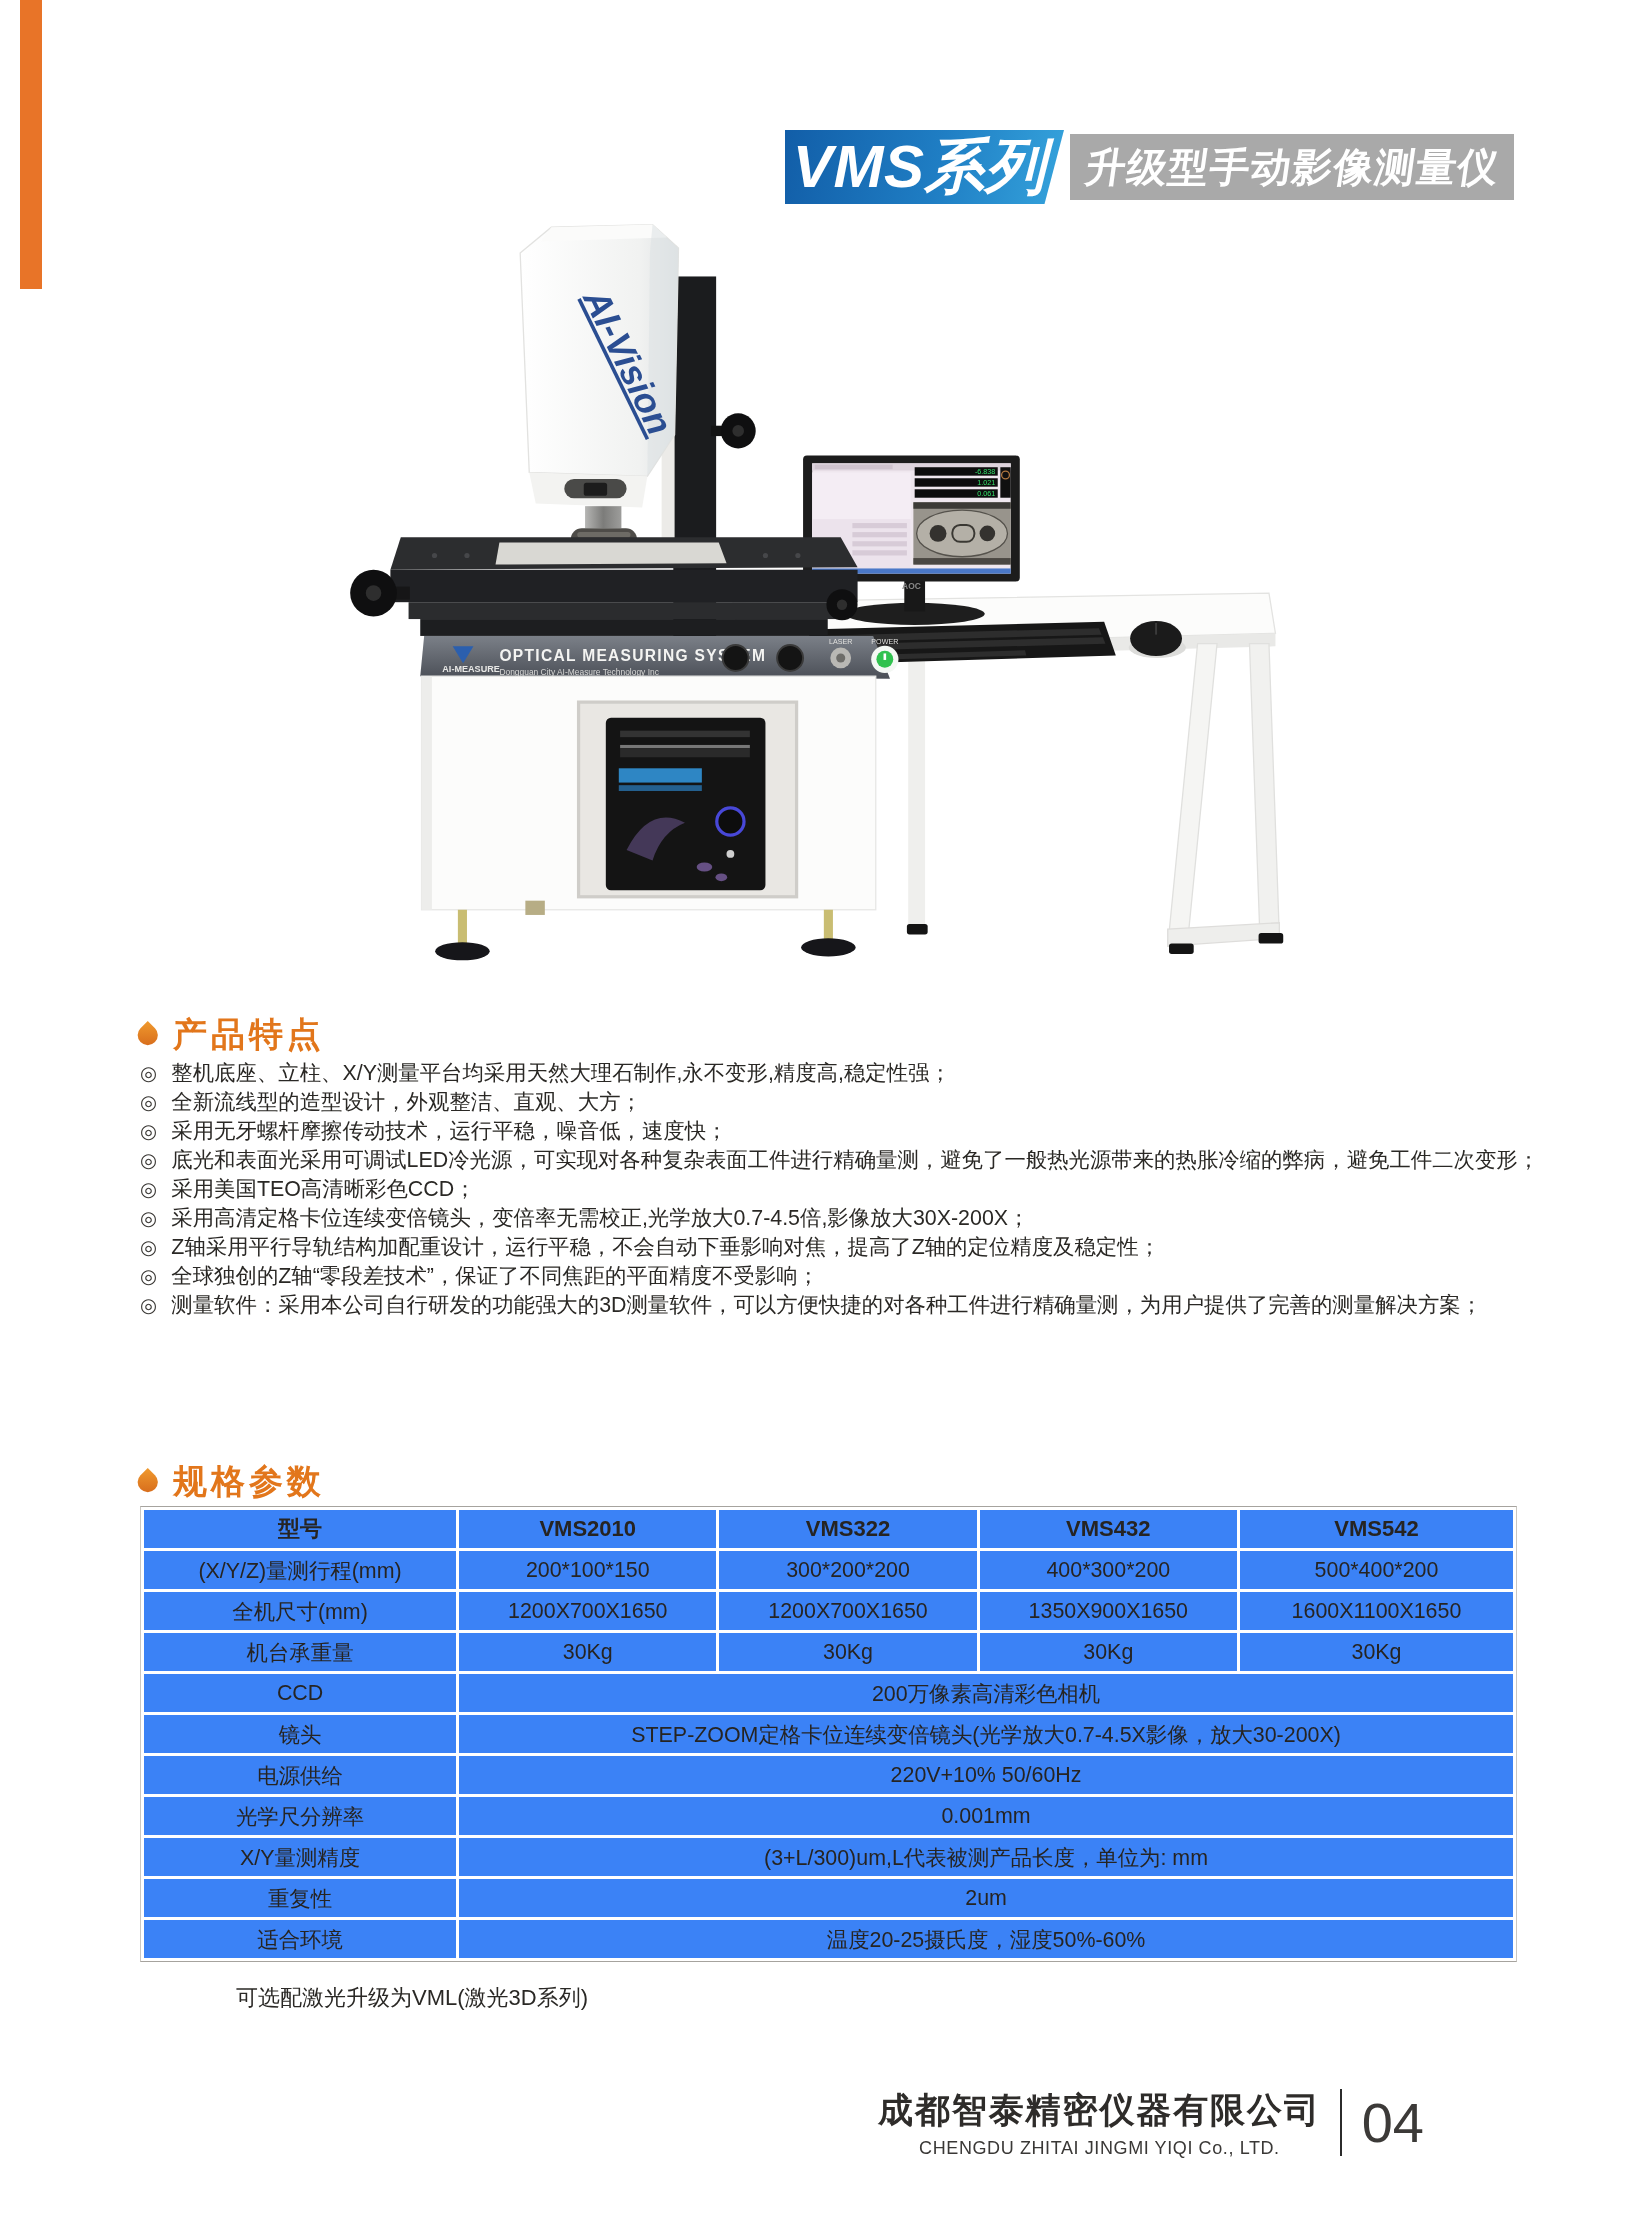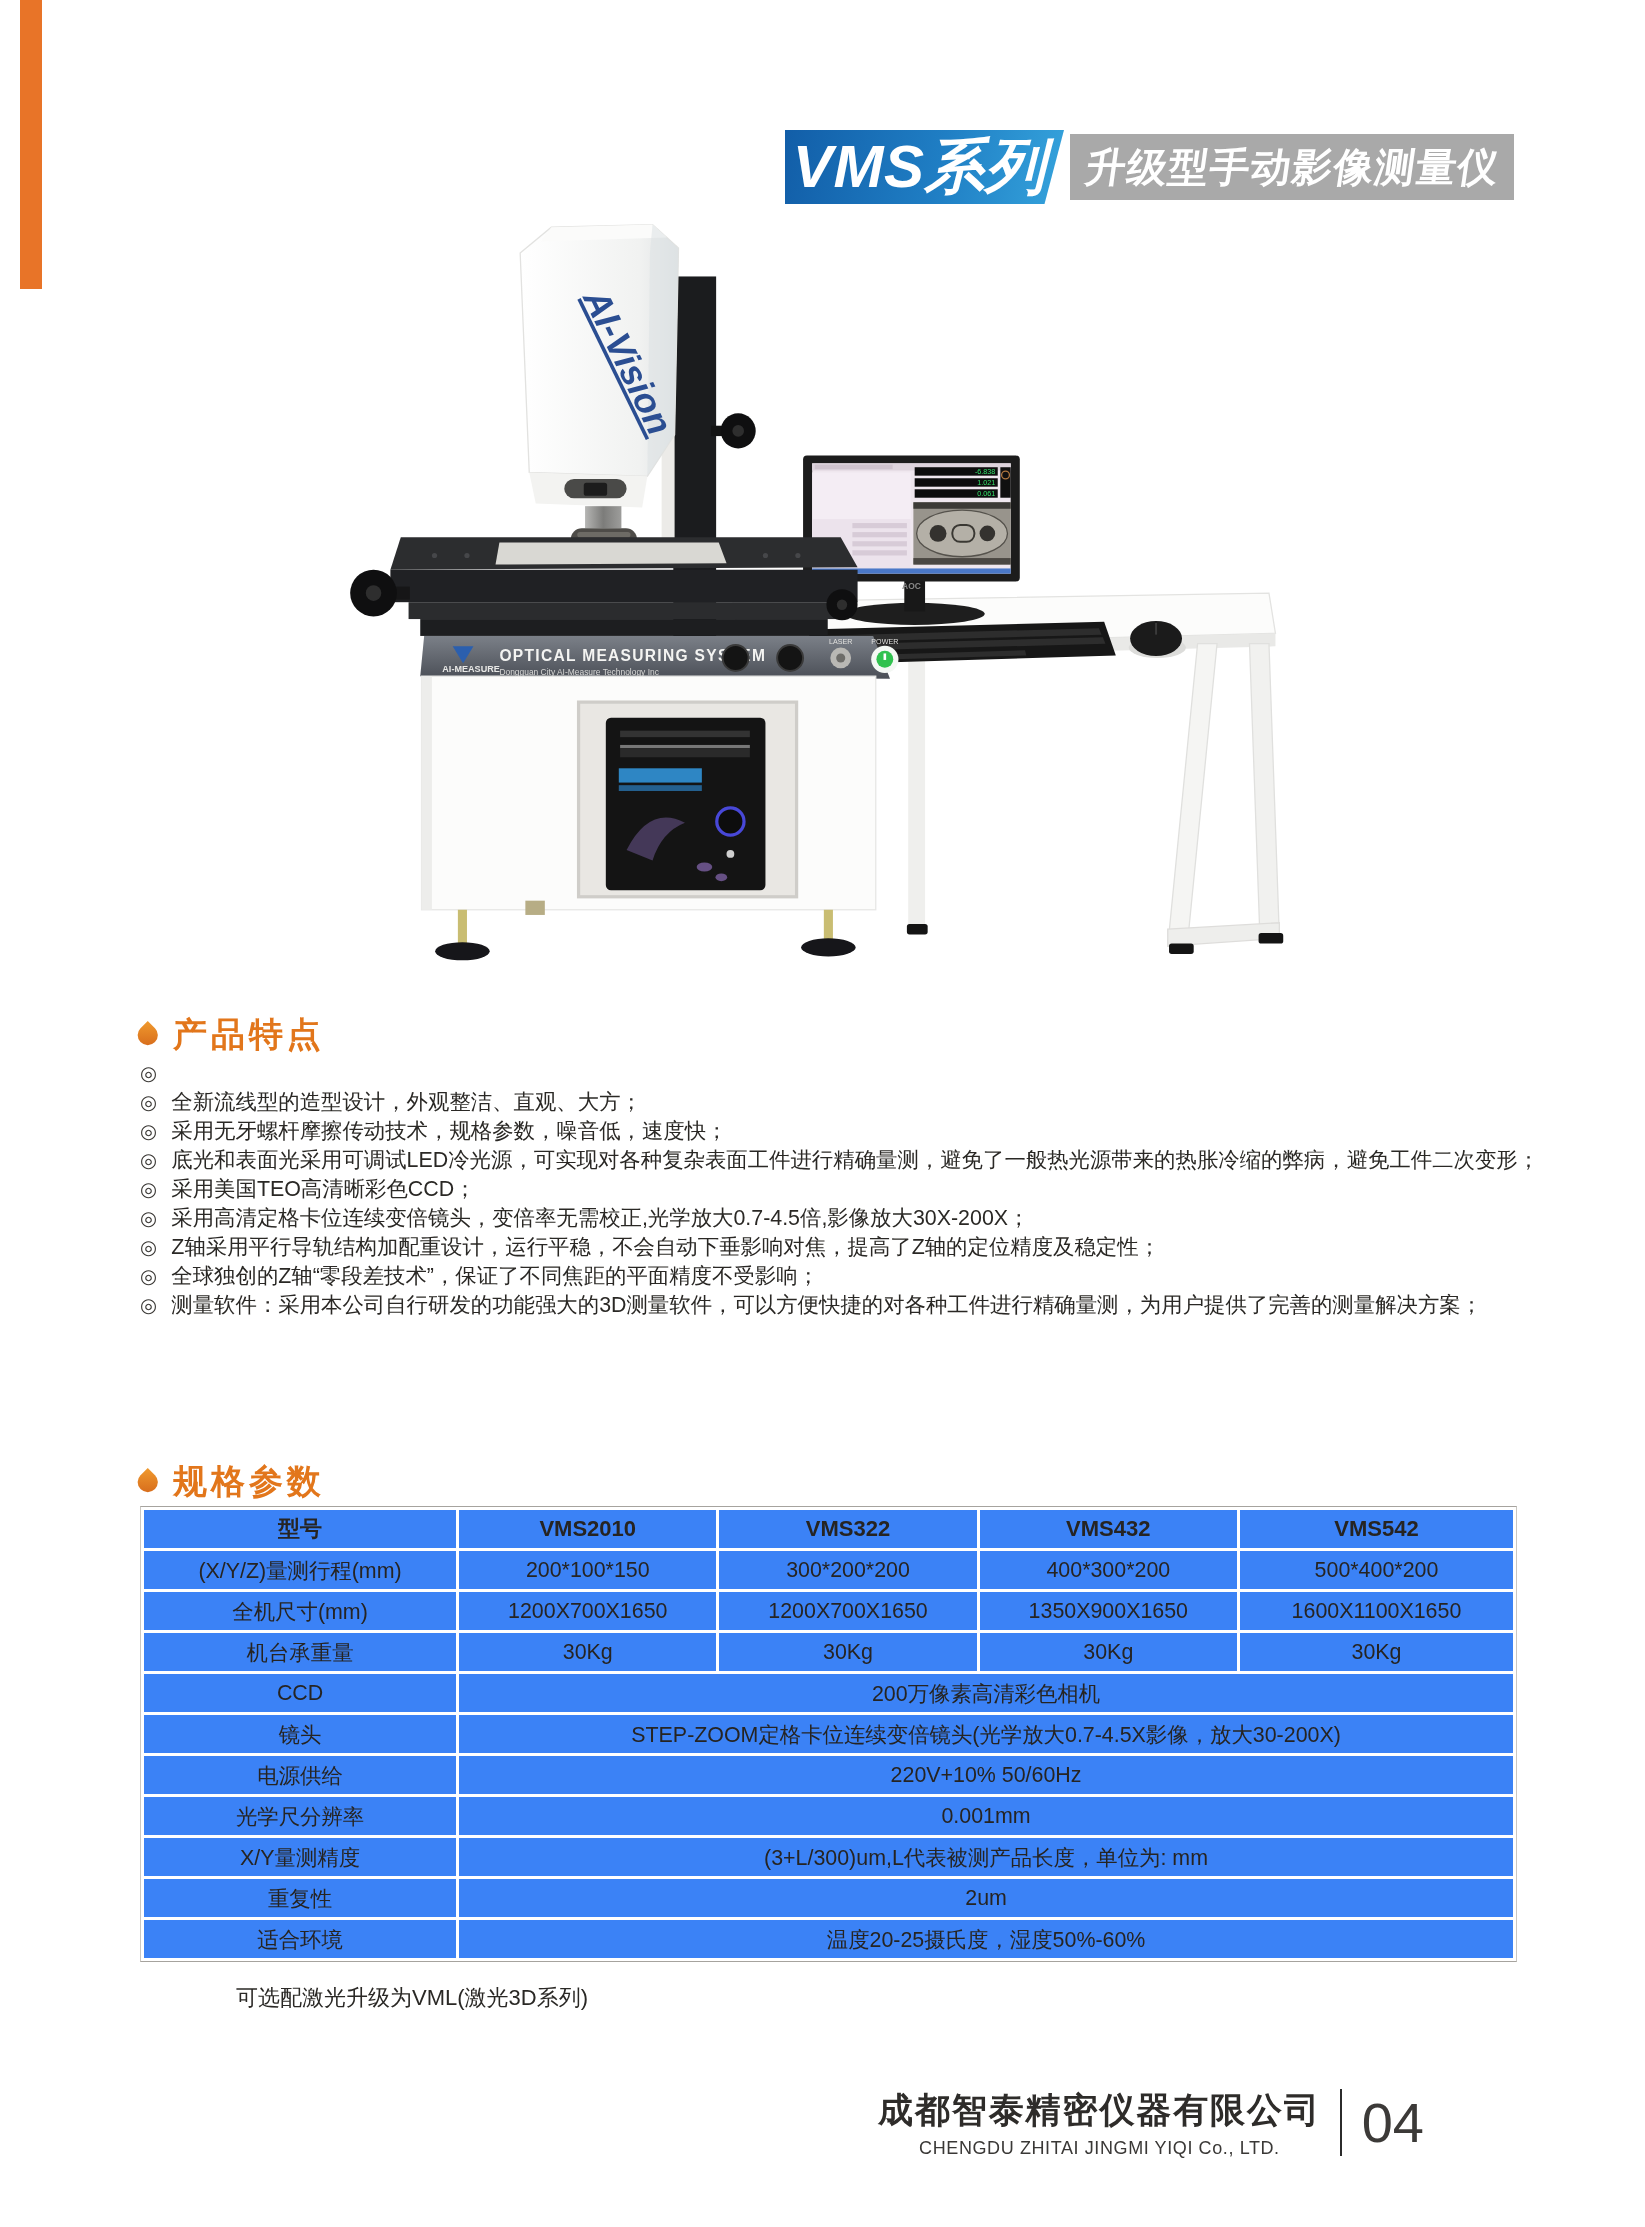--- a/index.html
+++ b/index.html
@@ -249,28 +249,29 @@
     </g>
   </svg>
 
   <div class="sec-head" style="left:138px;top:1012px;">
     <div class="drop"></div>
     <div class="sec-title">产品特点</div>
   </div>
   <ul class="features">
     <li>
         <span class="blt">◎</span>
+        <span>整机底座、立柱、X/Y测量平台均采用天然大理石制作,永不变形,精度高,稳定性强；</span>
       </li>
     <li>
         <span class="blt">◎</span>
         <span>全新流线型的造型设计，外观整洁、直观、大方；</span>
       </li>
     <li>
         <span class="blt">◎</span>
-        <span>采用无牙螺杆摩擦传动技术，规格参数，噪音低，速度快；</span>
+        <span>采用无牙螺杆摩擦传动技术，运行平稳，噪音低，速度快；</span>
       </li>
     <li>
         <span class="blt">◎</span>
         <span>底光和表面光采用可调试LED冷光源，可实现对各种复杂表面工件进行精确量测，避免了一般热光源带来的热胀冷缩的弊病，避免工件二次变形；</span>
       </li>
     <li>
         <span class="blt">◎</span>
         <span>采用美国TEO高清晰彩色CCD；</span>
       </li>
     <li>

